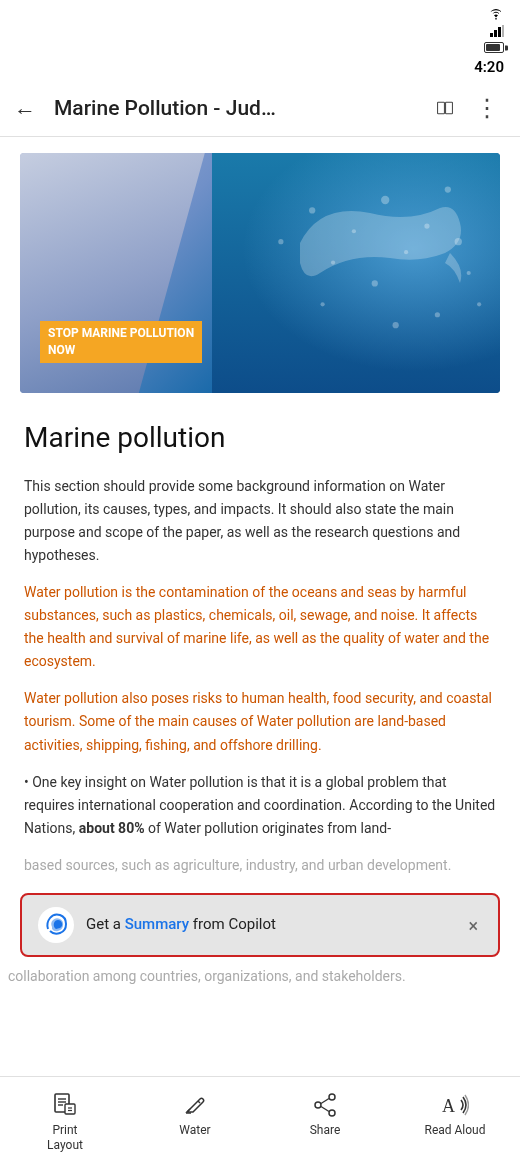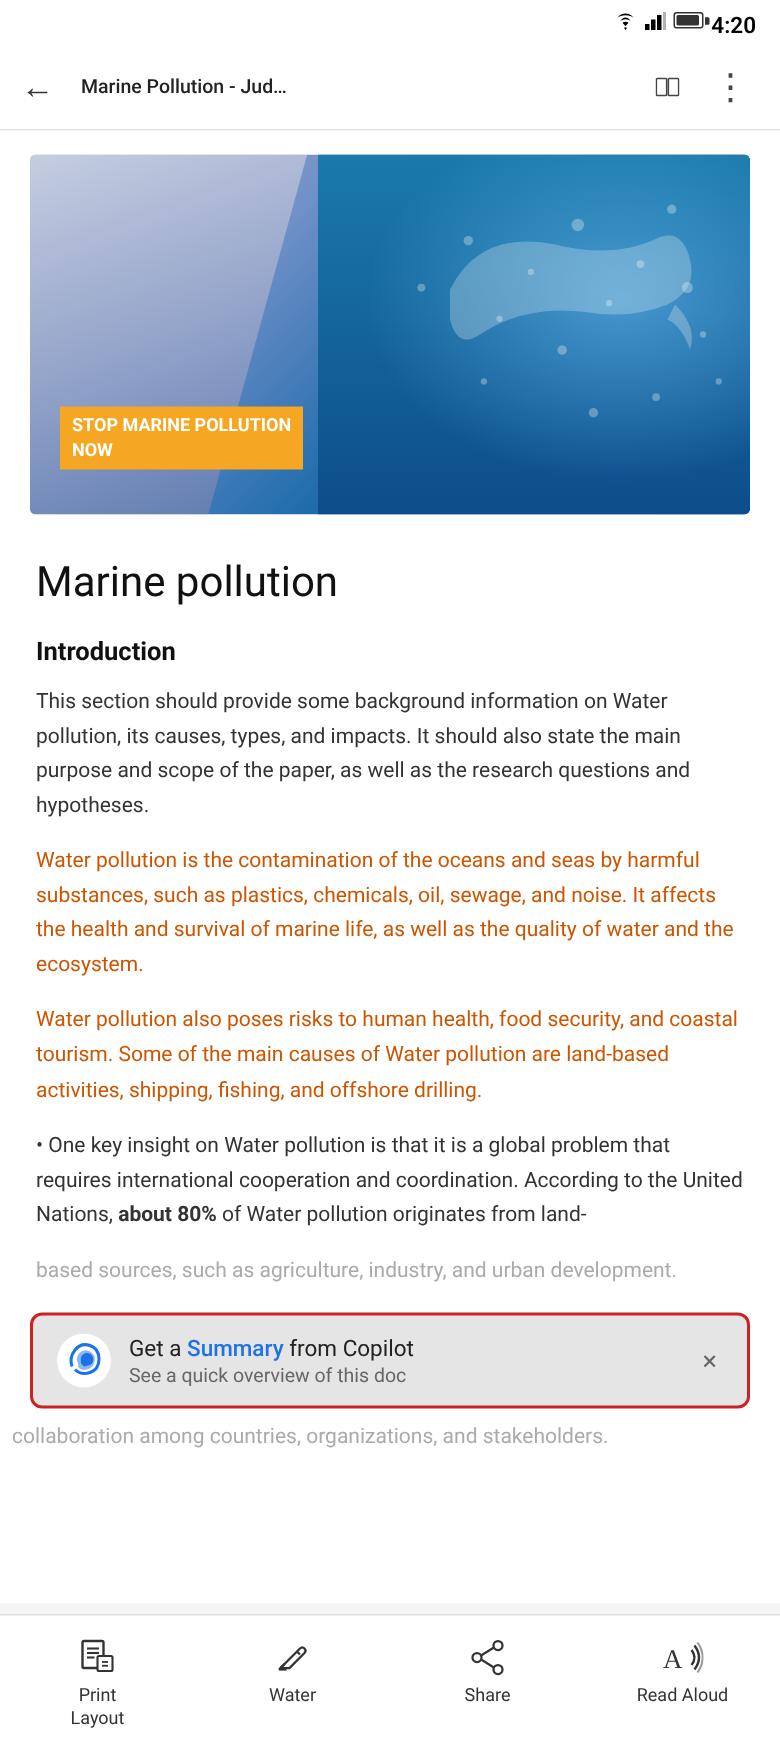--- a/index.html
+++ b/index.html
@@ -15,22 +15,23 @@
     .status-bar {
       background: white;
       display: flex;
       justify-content: flex-end;
       align-items: center;
       padding: 8px 16px 4px;
       gap: 6px;
     }
     .status-icons {
       display: flex;
-      align-items: flex-start;
+      align-items: flex-end;
       gap: 5px;
+      flex-direction: column;
     }
     .status-time {
       font-size: 15px;
       font-weight: 600;
       color: #000;
     }
 
     
     .top-bar {
       background: white;
@@ -41,21 +42,21 @@
       gap: 10px;
     }
     .back-btn {
       font-size: 22px;
       color: #333;
       cursor: pointer;
       padding: 4px 8px 4px 0;
     }
     .top-title {
       flex: 1;
-      font-size: 13px;
+      font-size: 21px;
       font-weight: 500;
       color: #222;
       overflow: hidden;
       text-overflow: ellipsis;
       white-space: nowrap;
     }
     .top-icon-btn {
       font-size: 20px;
       color: #444;
       cursor: pointer;
@@ -350,21 +351,20 @@
     </div>
     <div class="hero-text-box">
       <span>STOP MARINE POLLUTION</span><br>
       <span>NOW</span>
     </div>
   </div>
 
   <div class="doc-body">
     <h1 class="doc-main-title">Marine pollution</h1>
 
-    <h2 class="doc-section-title">Introduction</h2>
 
     <p class="doc-para">This section should provide some background information on Water pollution, its causes, types, and impacts. It should also state the main purpose and scope of the paper, as well as the research questions and hypotheses.</p>
 
     <p class="doc-para-orange">Water pollution is the contamination of the oceans and seas by harmful substances, such as plastics, chemicals, oil, sewage, and noise. It affects the health and survival of marine life, as well as the quality of water and the ecosystem.</p>
 
     <p class="doc-para-orange">Water pollution also poses risks to human health, food security, and coastal tourism. Some of the main causes of Water pollution are land-based activities, shipping, fishing, and offshore drilling.</p>
 
     <p class="doc-para">
       <span>• One key insight on Water pollution is that it is a global problem that requires international cooperation and coordination. According to the United Nations, </span><strong>about 80%</strong><span> of Water pollution originates from land-</span>
     </p>
@@ -377,21 +377,20 @@
       <circle cx="18" cy="18" r="18" fill="white"></circle>
       <path d="M10 22 Q8 16 12 11 Q16 6 22 8 Q28 10 28 17 Q28 24 22 26 Q16 28 12 24" stroke="#1a73e8" stroke-width="2" fill="none"></path>
       <path d="M14 20 Q12 16 15 13 Q18 10 22 12 Q26 14 25 19 Q24 23 20 24 Q16 25 14 22" fill="#1a73e8" opacity="0.5"></path>
       <path d="M18 22 Q15 20 16 16 Q17 13 20 13 Q23 13 24 16 Q25 19 22 21 Z" fill="#1a73e8"></path>
     </svg>
 
     <div class="copilot-text-area">
       <div class="copilot-main-text">
         <span>Get a </span><span class="summary-link">Summary</span><span> from Copilot</span>
       </div>
-      <div class="copilot-sub-text">See a quick overview of this doc</div>
     </div>
     <span class="copilot-close">×</span>
   </div>
 
   <div class="after-banner">collaboration among countries, organizations, and stakeholders.</div>
 
   <div class="bottom-spacer"></div>
 </div>
 
 <div class="bottom-toolbar">

